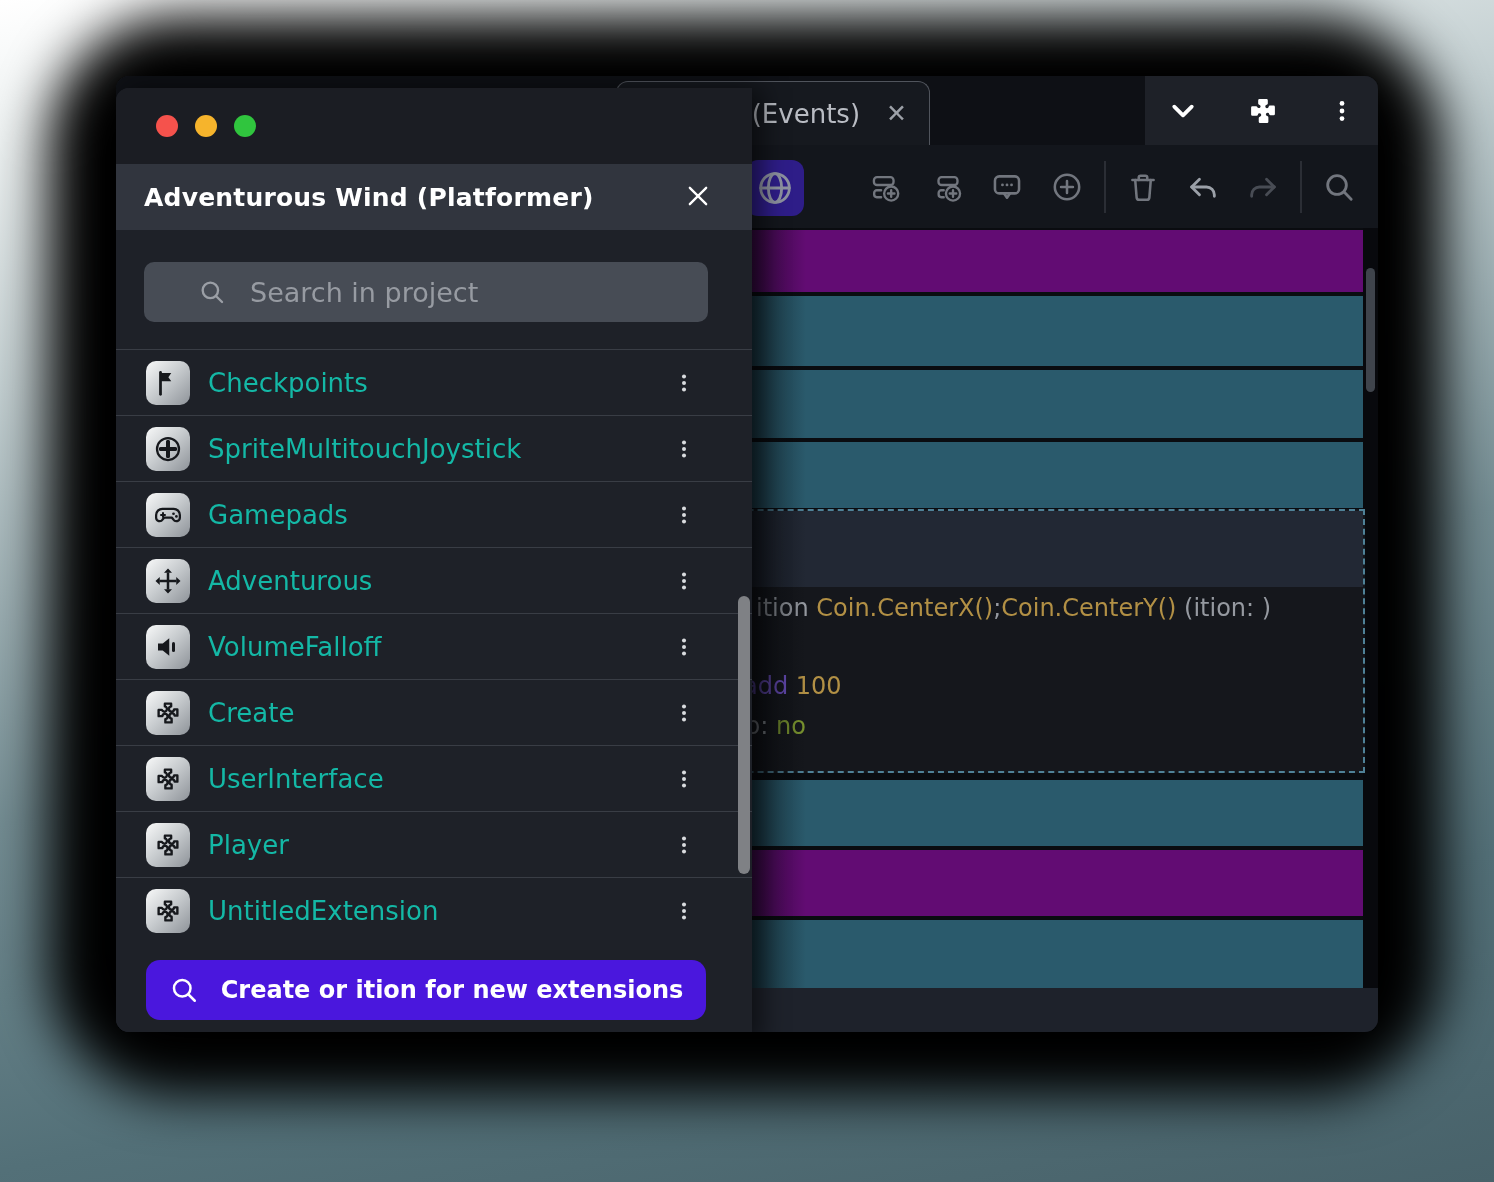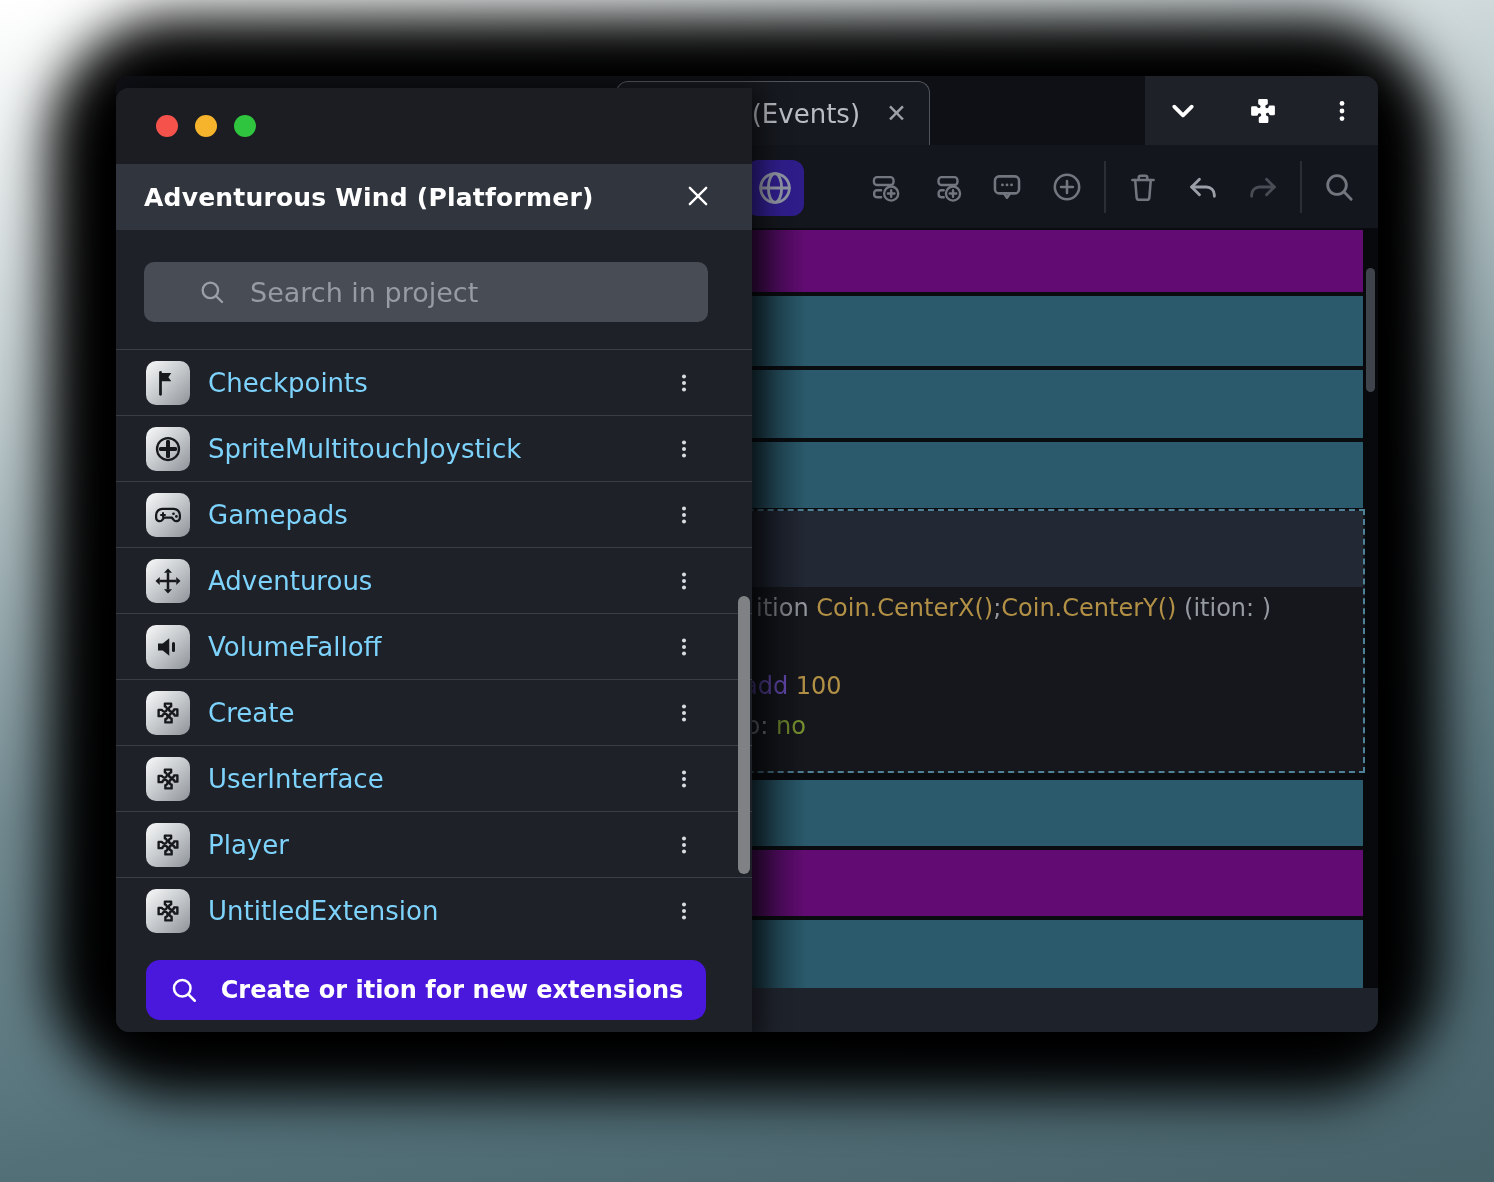--- a/index.html
+++ b/index.html
@@ -49,21 +49,21 @@
   .drawer-header{position:absolute;top:76px;left:0;width:100%;height:66px;background:#31353e;display:flex;align-items:center;}
   .drawer-header h1{margin:0 0 0 28px;font-size:25px;font-weight:700;color:#ffffff;letter-spacing:.2px;}
   .panel-close{position:absolute;right:39px;top:17px;width:30px;height:30px;display:flex;align-items:center;justify-content:center;color:#fff;background:none;border:none;padding:0;cursor:pointer;}
   .searchbox{position:absolute;left:28px;top:174px;width:564px;height:60px;background:#474c55;border-radius:10px;display:flex;align-items:center;padding:0 16px 0 54px;box-sizing:border-box;gap:22px;}
   .searchbox .mag{color:#9b9fa6;display:flex;}
   .searchbox input{flex:1;background:transparent;border:none;outline:none;font-size:27px;color:#7dd3fc;font-family:inherit;min-width:0;}
   .searchbox input::placeholder{color:#979ba2;}
   .ext-list{position:absolute;left:0;top:261px;width:100%;margin:0;padding:0;list-style:none;}
   .ext-item{position:relative;height:66px;display:flex;align-items:center;padding-left:30px;box-sizing:border-box;border-top:1px solid #393d45;cursor:pointer;}
   .ext-icon{width:44px;height:44px;border-radius:10px;background:linear-gradient(135deg,#f8f9f9 0%,#c7cbce 48%,#8e9399 100%);color:#16181c;display:flex;align-items:center;justify-content:center;flex:none;}
-  .ext-label{margin-left:18px;font-size:26px;font-weight:500;color:#7dd3fc;}
+  .ext-label{margin-left:18px;font-size:26px;font-weight:500;color:#14b8a6;}
   .kebab{position:absolute;right:56px;top:13px;width:24px;height:40px;display:flex;align-items:center;justify-content:center;color:#d9dbde;background:none;border:none;padding:0;cursor:pointer;}
   .create-btn{position:absolute;left:30px;top:872px;width:560px;height:60px;border-radius:14px;background:var(--accent,#4a17dd);border:none;display:flex;align-items:center;justify-content:center;gap:22px;color:#fff;font-size:24px;font-weight:700;font-family:inherit;cursor:pointer;}
   .drawer-scroll{position:absolute;left:622px;top:508px;width:12px;height:278px;border-radius:6px;background:#7f8185;cursor:pointer;}
   svg{display:block;}
 </style>
 </head>
 <body>
 
 <div class="stage">
   <div class="shadow-blob"></div>

